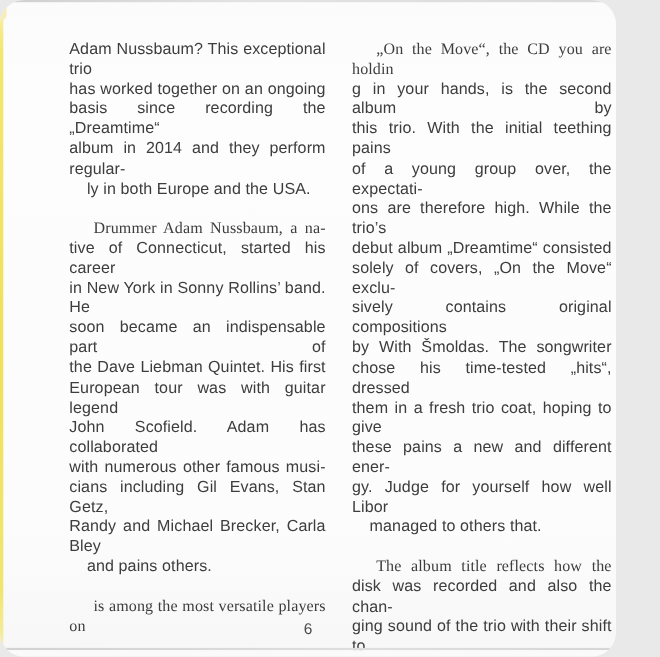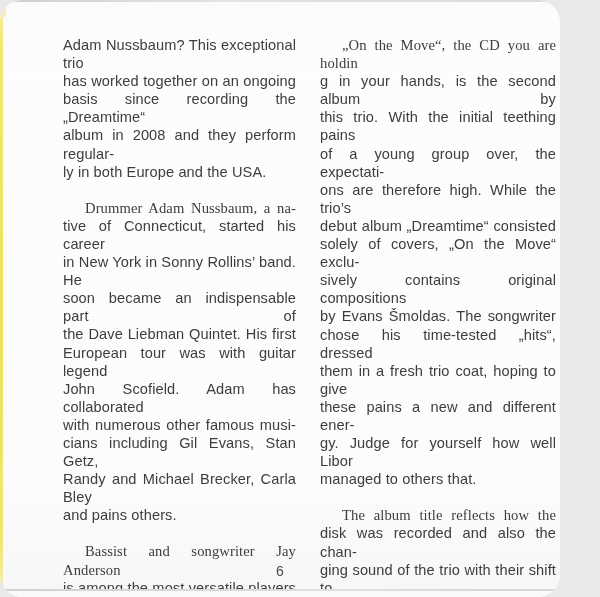--- a/index.html
+++ b/index.html
@@ -42,74 +42,73 @@
     font-size:14.6px;
     line-height:18.1px;
     color:#3d3d3d;
     letter-spacing:0.1px;
   }
   .col-left  { left:63px;  width:233px; }
   .col-right { left:320px; width:236px; }
   .para { margin:0 0 18px 0; }
   .para:last-child { margin-bottom:0; }
   .line { text-align:justify; text-align-last:justify; white-space:normal; }
-  .line.last { text-align-last:left; }
+  .line.last { text-align-last:left;margin-left:16px; }
   .para.indent .line:first-child { text-indent:22px;font-family:Liberation Serif, serif; }
   .page-number {
     position:absolute; top:563px; left:0; right:0;
     text-align:center;
     font-size:14px; color:#4a4a4a;
   }
 </style>
 </head>
 <body>
 
 <div class="page">
   <div class="top-edge"></div>
   <div class="spine-stripe"></div>
   <div class="spine-blob"></div>
 
   <div class="col col-left">
       <div class="para">
         <div class="line">Adam Nussbaum? This exceptional trio</div>
         <div class="line">has worked together on an ongoing</div>
         <div class="line">basis since recording the „Dreamtime“</div>
-        <div class="line">album in 2008 and they perform regular-</div>
+        <div class="line">album in 2014 and they perform regular-</div>
         <div class="line last">ly in both Europe and the USA.</div>
       </div>
       <div class="para indent">
         <div class="line">Drummer Adam Nussbaum, a na-</div>
         <div class="line">tive of Connecticut, started his career</div>
         <div class="line">in New York in Sonny Rollins’ band. He</div>
         <div class="line">soon became an indispensable part of</div>
         <div class="line">the Dave Liebman Quintet. His first</div>
         <div class="line">European tour was with guitar legend</div>
         <div class="line">John Scofield. Adam has collaborated</div>
         <div class="line">with numerous other famous musi-</div>
         <div class="line">cians including Gil Evans, Stan Getz,</div>
         <div class="line">Randy and Michael Brecker, Carla Bley</div>
         <div class="line last">and pains others.</div>
       </div>
       <div class="para indent">
-        <div class="line">Bassist and songwriter Jay Anderson</div>
         <div class="line">is among the most versatile players on</div>
       </div>
     </div>
 
   <div class="col col-right">
       <div class="para indent">
         <div class="line">„On the Move“, the CD you are holdin</div>
         <div class="line">g in your hands, is the second album by</div>
         <div class="line">this trio. With the initial teething pains</div>
         <div class="line">of a young group over, the expectati-</div>
         <div class="line">ons are therefore high. While the trio’s</div>
         <div class="line">debut album „Dreamtime“ consisted</div>
         <div class="line">solely of covers, „On the Move“ exclu-</div>
         <div class="line">sively contains original compositions</div>
-        <div class="line">by Evans Šmoldas. The songwriter</div>
+        <div class="line">by With Šmoldas. The songwriter</div>
         <div class="line">chose his time-tested „hits“, dressed</div>
         <div class="line">them in a fresh trio coat, hoping to give</div>
         <div class="line">these pains a new and different ener-</div>
         <div class="line">gy. Judge for yourself how well Libor</div>
         <div class="line last">managed to others that.</div>
       </div>
       <div class="para indent">
         <div class="line">The album title reflects how the</div>
         <div class="line">disk was recorded and also the chan-</div>
         <div class="line">ging sound of the trio with their shift to</div>

